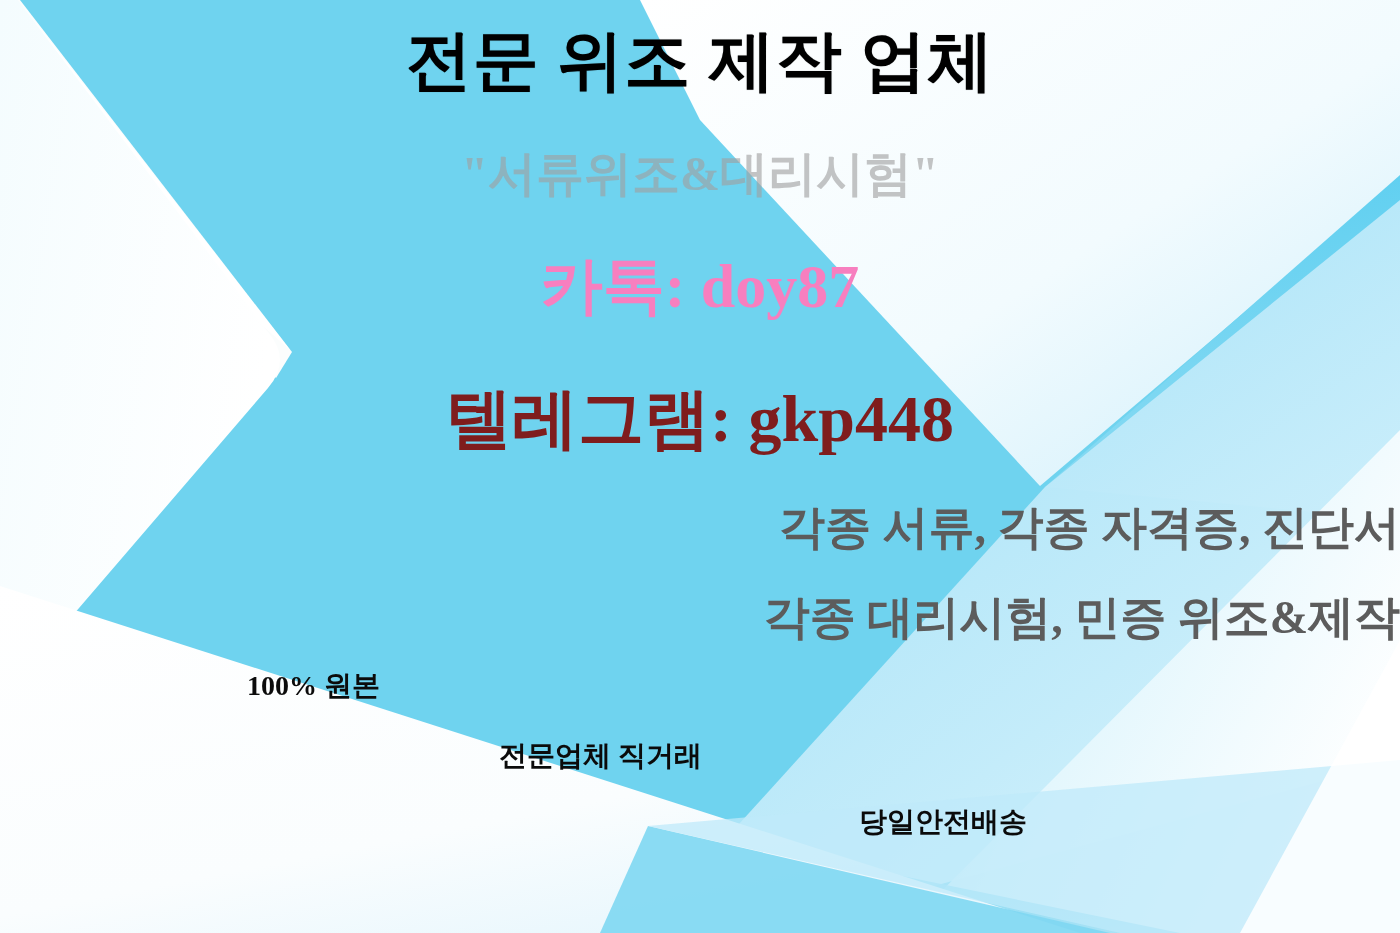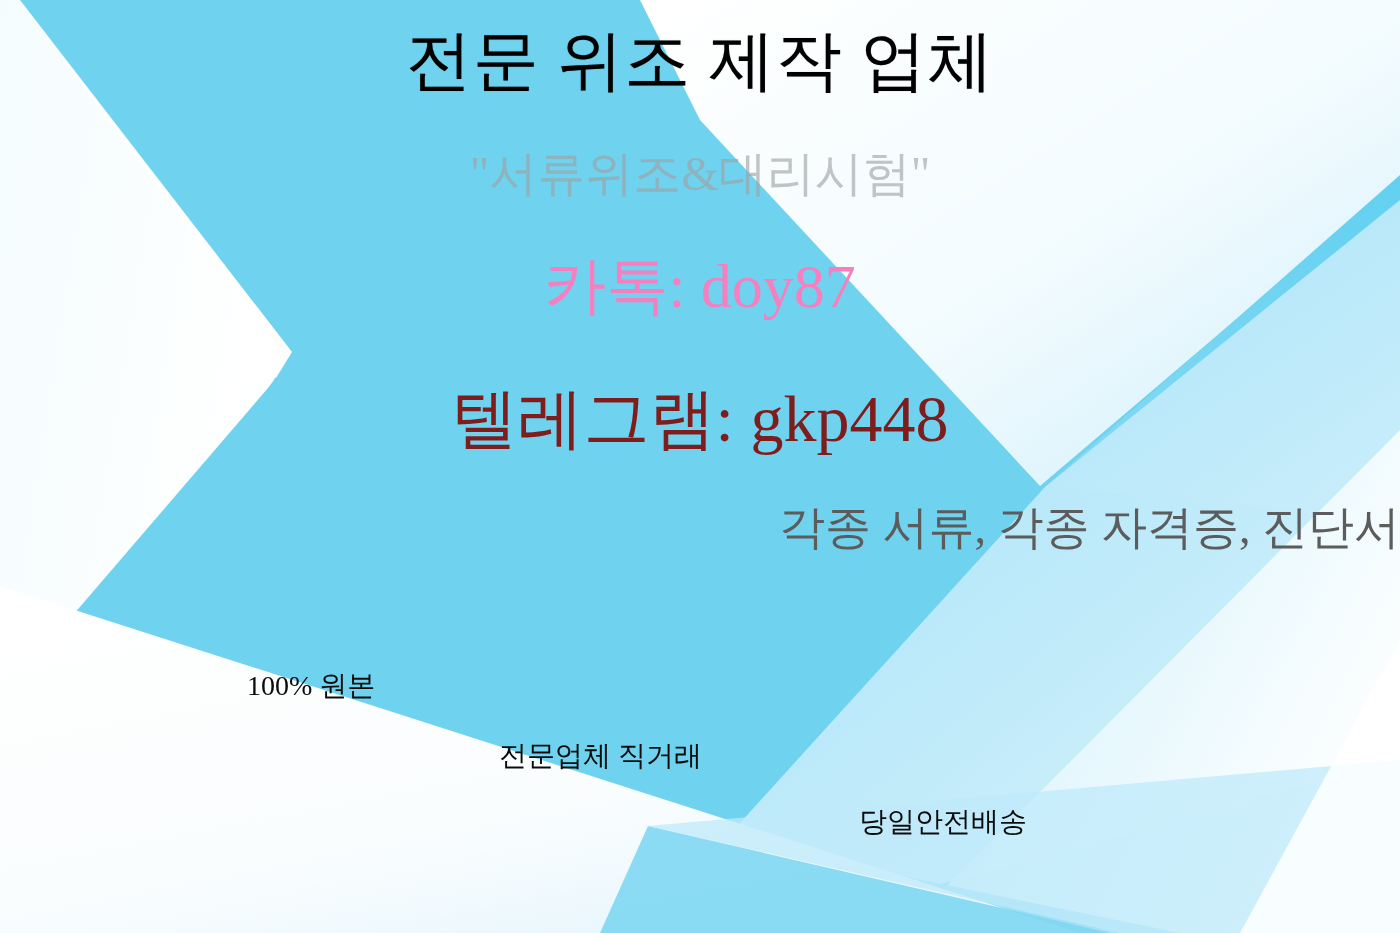--- a/index.html
+++ b/index.html
@@ -26,21 +26,21 @@
   .layer {
     position: absolute;
     inset: 0;
     z-index: 5;
   }
 
   .line {
     position: absolute;
     white-space: nowrap;
     line-height: 1;
-    font-weight: normal;
+    font-weight: bold;
   }
 
   
   .title {
     left: 0; right: 0;
     top: 28px;
     text-align: center;
     font-size: 66px;
     color: #000000;
     letter-spacing: 1px;
@@ -168,20 +168,21 @@
     <div class="line title">전문 위조 제작 업체</div>
 
     <div class="line subtitle">"서류위조&amp;대리시험"</div>
 
     <div class="line kakao">카톡: doy87</div>
 
     <div class="line telegram">텔레그램: gkp448</div>
 
     <div class="line svc svc1">각종 서류, 각종 자격증, 진단서</div>
 
+    <div class="line svc svc2">각종 대리시험, 민증 위조&amp;제작</div>
 
     <div class="line badge badge-1">100% 원본</div>
 
     <div class="line badge badge-2">전문업체 직거래</div>
 
     <div class="line badge badge-3">당일안전배송</div>
 
 
   </div>
 </div>

